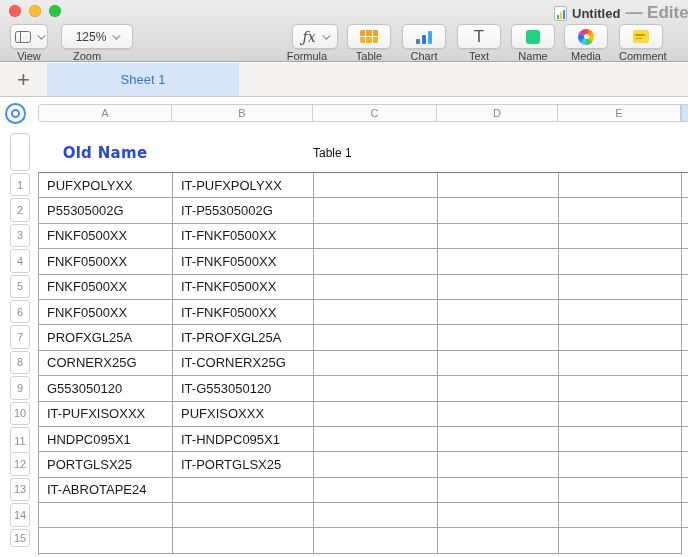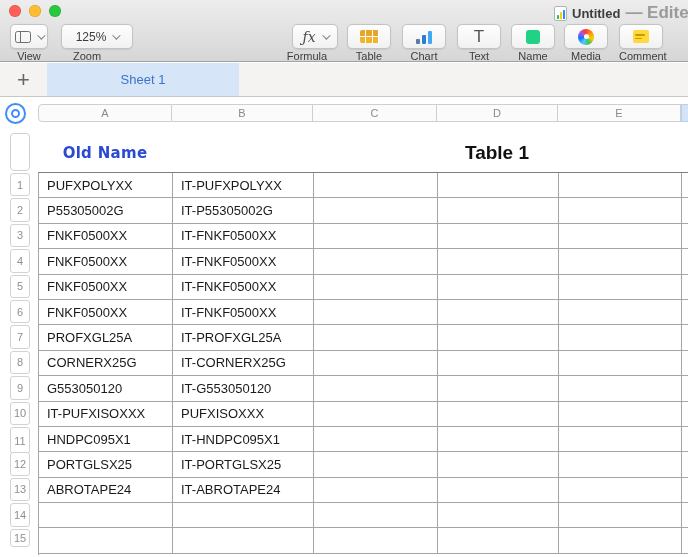--- a/index.html
+++ b/index.html
@@ -84,21 +84,21 @@
              font-size:11px; color:#8f8f8f; cursor:default; }
   .hdr-handle { position:absolute; left:10px; top:36px; width:20px; height:38px; background:#ffffff;
                 border:1px solid #cfcfcf; border-radius:4px; }
 
   .hdr-text { position:absolute; top:45px; height:22px; line-height:22px; text-align:center;
               font-size:15px; font-weight:700; color:#2b49d3; letter-spacing:0.3px;
               font-family:"DejaVu Sans", sans-serif; cursor:default; }
   .hdr-old { left:38px;  width:134px; }
   .hdr-new { left:172px; width:141px; }
   .tbl-name { position:absolute; left:313px; top:45px; width:216px; height:22px; line-height:22px;
-              text-align:right; font-size:19px; font-weight:700; color:#111111; cursor:default; }
+              text-align:left; font-size:12px; font-weight:400; color:#111111; cursor:default; }
 
   .grid { position:absolute; left:38px; top:75px; width:650px; height:383px;
           display:grid; grid-template-columns:134px 141px 124px 121px 123px 1fr;
           grid-template-rows:repeat(15, 25.4px);
           border-top:1.5px solid #7e7e7e; border-left:1px solid #a5a5a5; overflow:hidden; }
   .cell { border-right:1px solid #a5a5a5; border-bottom:1px solid #a5a5a5;
           display:flex; align-items:center; padding-left:8px; font-size:13px; color:#1a1a1a;
           white-space:nowrap; overflow:hidden; cursor:default; }
 </style>
 </head>
@@ -292,21 +292,20 @@
         <div class="cell"></div>
         <div class="cell"></div>
         <div class="cell"></div>
         <div class="cell"></div>
         <div class="cell">PORTGLSX25</div>
         <div class="cell">IT-PORTGLSX25</div>
         <div class="cell"></div>
         <div class="cell"></div>
         <div class="cell"></div>
         <div class="cell"></div>
-        <div class="cell">ABROTAPE24</div>
         <div class="cell">IT-ABROTAPE24</div>
         <div class="cell"></div>
         <div class="cell"></div>
         <div class="cell"></div>
         <div class="cell"></div>
         <div class="cell"></div>
         <div class="cell"></div>
         <div class="cell"></div>
         <div class="cell"></div>
         <div class="cell"></div>

